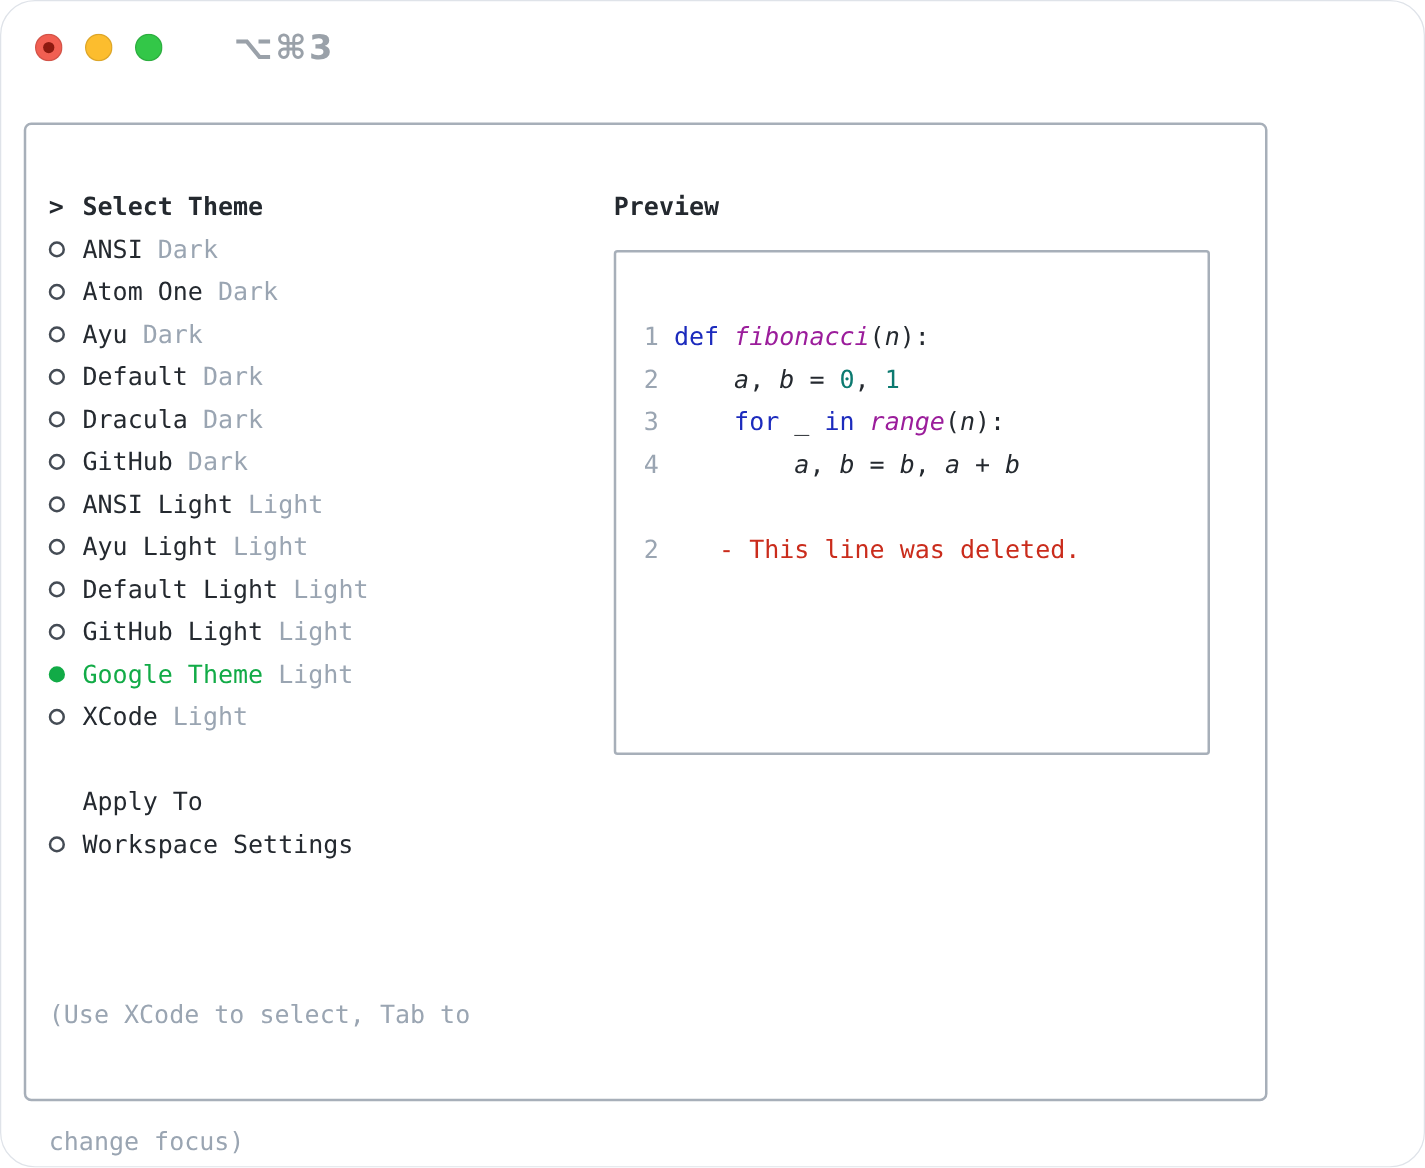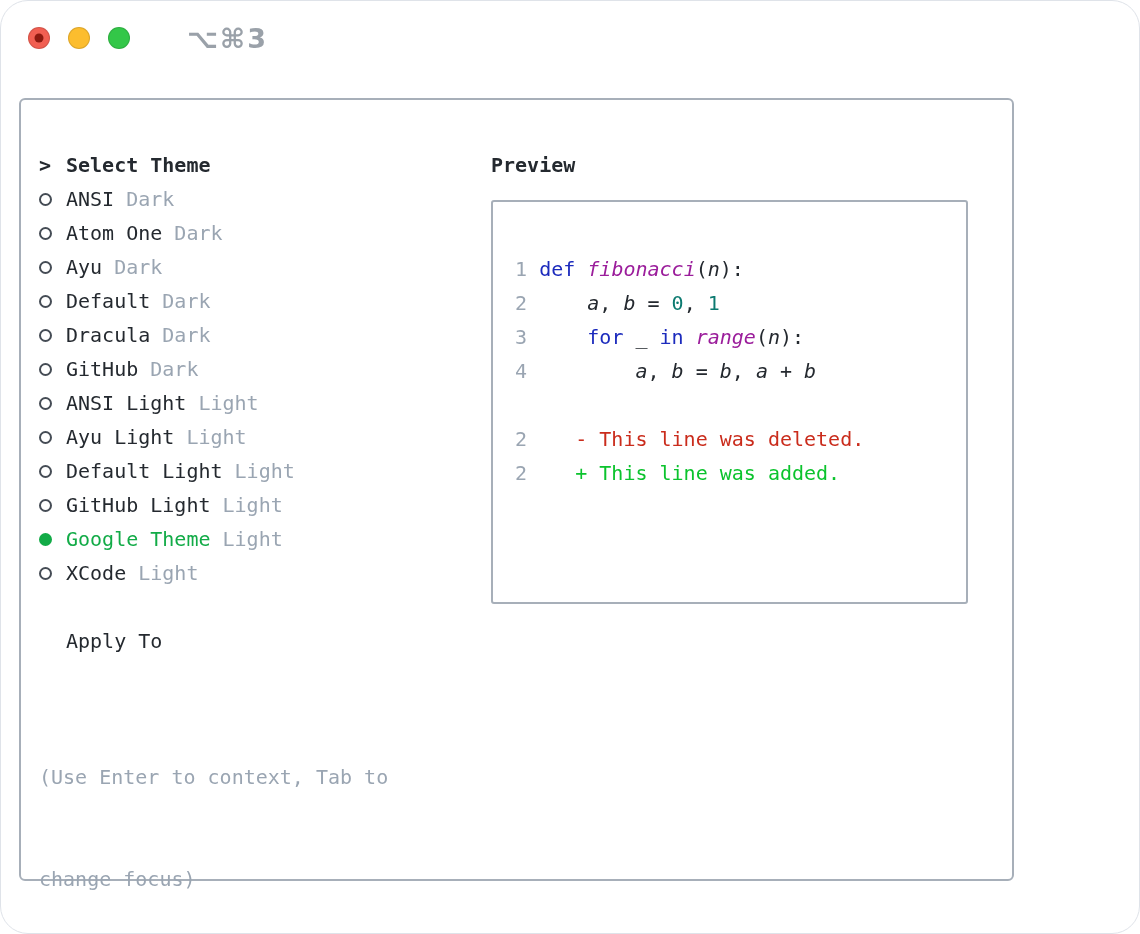--- a/index.html
+++ b/index.html
@@ -92,35 +92,35 @@
           <div class="row selected"><span class="bullet-col"><span class="radio"></span></span><span class="theme-name">Google Theme</span><span class="theme-variant">Light</span></div>
           <div class="row"><span class="bullet-col"><span class="radio"></span></span><span class="theme-name">XCode</span><span class="theme-variant">Light</span></div>
         </div>
 
       <div class="row apply-header-row">
         <span class="bullet-col"></span>
         <span>Apply To</span>
       </div>
 
       <div>
+          <div class="row"><span class="bullet-col"><span class="radio"></span></span><span class="apply-label">Workspace Settings</span></div>
         </div>
 
       <div class="help">
-        <div>(Use Enter to context, Tab to</div>
+        <div>(Use XCode to select, Tab to</div>
         <div>change focus)</div>
       </div>
     </div>
 
     <div class="right">
       <div class="preview-title">Preview</div>
       <div class="preview-box">
           <div class="code-line"><span class="tk-ln"> 1 </span><span class="tk-kw">def </span><span class="tk-fn">fibonacci</span><span class="tk-pl">(</span><span class="tk-vr">n</span><span class="tk-pl">):</span></div>
           <div class="code-line"><span class="tk-ln"> 2 </span><span class="tk-pl">    </span><span class="tk-vr">a</span><span class="tk-pl">, </span><span class="tk-vr">b</span><span class="tk-pl"> = </span><span class="tk-nm">0</span><span class="tk-pl">, </span><span class="tk-nm">1</span></div>
           <div class="code-line"><span class="tk-ln"> 3 </span><span class="tk-pl">    </span><span class="tk-kw">for</span><span class="tk-pl"> _ </span><span class="tk-kw">in</span><span class="tk-pl"> </span><span class="tk-fn">range</span><span class="tk-pl">(</span><span class="tk-vr">n</span><span class="tk-pl">):</span></div>
           <div class="code-line"><span class="tk-ln"> 4 </span><span class="tk-pl">        </span><span class="tk-vr">a</span><span class="tk-pl">, </span><span class="tk-vr">b</span><span class="tk-pl"> = </span><span class="tk-vr">b</span><span class="tk-pl">, </span><span class="tk-vr">a</span><span class="tk-pl"> + </span><span class="tk-vr">b</span></div>
           <div class="code-line"></div>
           <div class="code-line"><span class="tk-ln"> 2 </span><span class="tk-del">   - This line was deleted.</span></div>
-          <div class="code-line"><span class="tk-ln"> 2 </span><span class="tk-add">   + This line was added.</span></div>
         </div>
     </div>
 
   </div>
 </div>
 
 </body></html>

